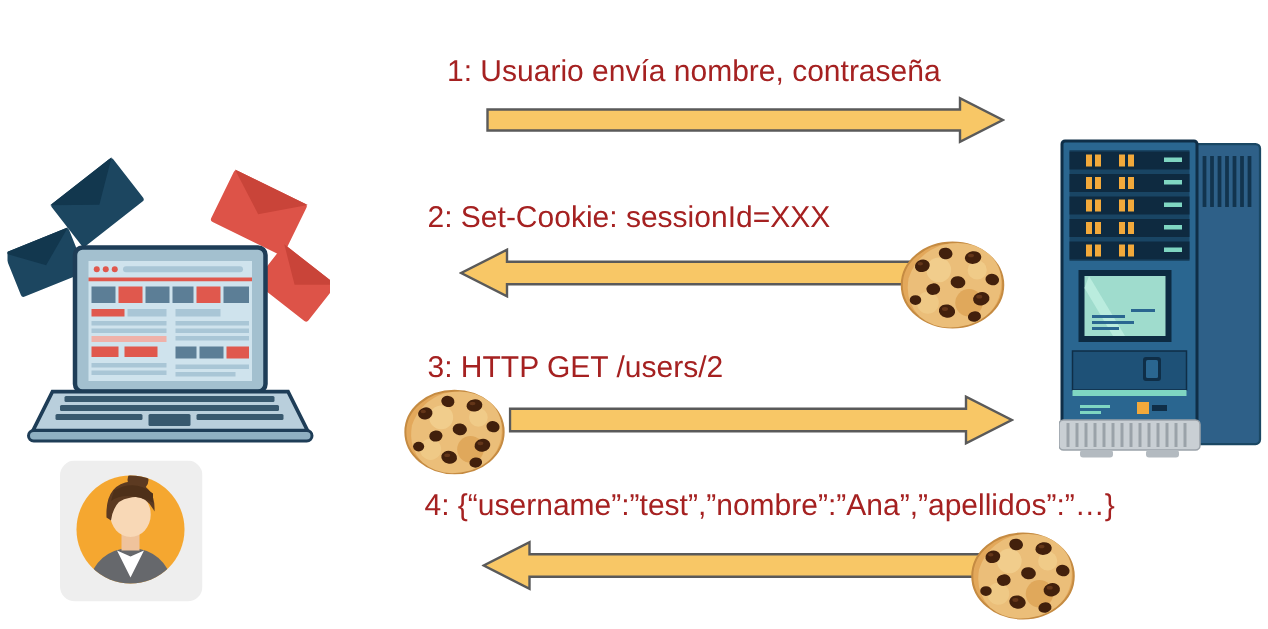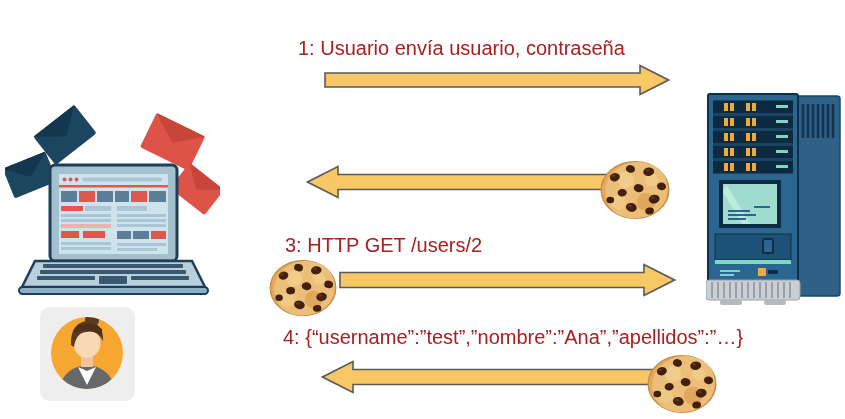--- a/index.html
+++ b/index.html
@@ -234,25 +234,26 @@
         <line x1="60" y1="190" x2="60" y2="206"></line>
       <line x1="66" y1="190" x2="66" y2="206"></line>
         <line x1="72" y1="190" x2="72" y2="206"></line>
       <line x1="78" y1="190" x2="78" y2="206"></line>
         <line x1="84" y1="190" x2="84" y2="206"></line>
     </g>
     <rect x="14" y="208" width="22" height="5" rx="2" fill="#B3BAC0"></rect>
     <rect x="58" y="208" width="22" height="5" rx="2" fill="#B3BAC0"></rect>
   </svg>
 
-  <span class="msg-label" style="left:298px;top:37px;">1: Usuario envía usuario, contraseña</span>
+  <span class="msg-label" style="left:298px;top:37px;">1: Usuario envía nombre, contraseña</span>
   <svg class="abs" style="left:324px;top:64px;" width="346" height="32">
     <polygon points="1,9 316,9 316,1.5 344.5,16 316,30.5 316,23 1,23" fill="#F8C766" stroke="#5A5A5A" stroke-width="1.6" stroke-linejoin="miter"></polygon>
   </svg>
 
+  <span class="msg-label" style="left:285px;top:134px;">2: Set-Cookie: sessionId=XXX</span>
   <svg class="abs" style="left:306px;top:165px;" width="348" height="34">
     <polygon points="347,9.5 32,9.5 32,1.5 1.5,17 32,32.5 32,24.5 347,24.5" fill="#F8C766" stroke="#5A5A5A" stroke-width="1.6" stroke-linejoin="miter"></polygon>
   </svg>
   <svg class="abs" style="left:598px;top:158px;" width="74" height="64" viewBox="0 0 80 70">
       <use href="#cookie"></use>
     </svg>
 
   <span class="msg-label" style="left:285px;top:234px;">3: HTTP GET /users/2</span>
   <svg class="abs" style="left:339px;top:263px;" width="337" height="34">
     <polygon points="1,9.5 305,9.5 305,1.5 335.5,17 305,32.5 305,24.5 1,24.5" fill="#F8C766" stroke="#5A5A5A" stroke-width="1.6" stroke-linejoin="miter"></polygon>

